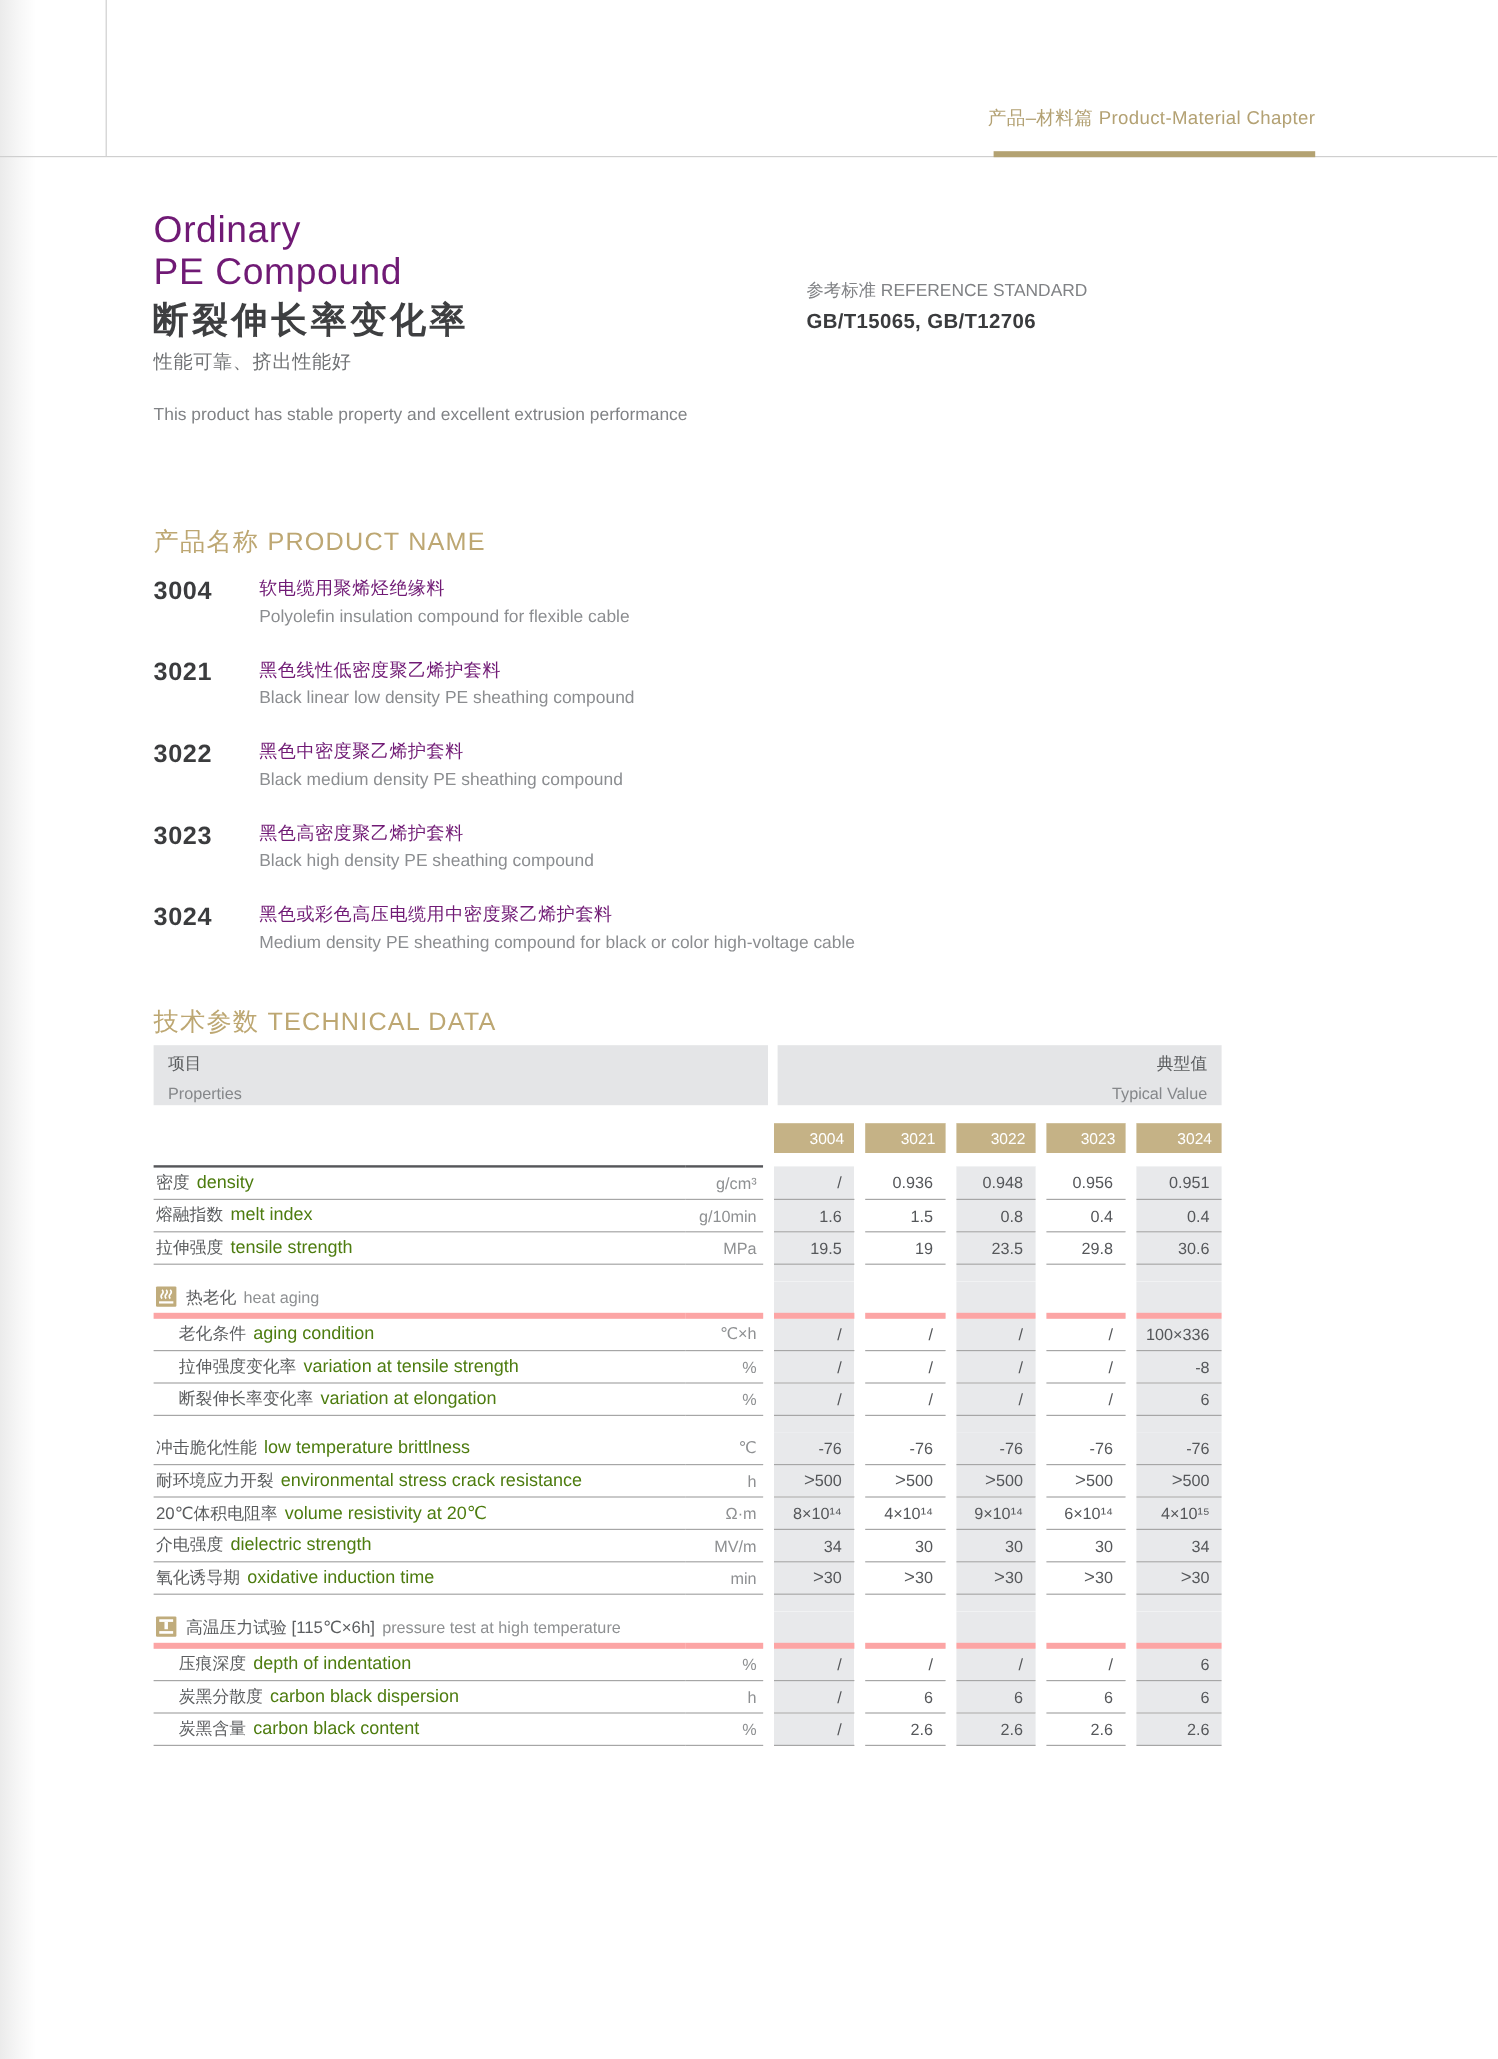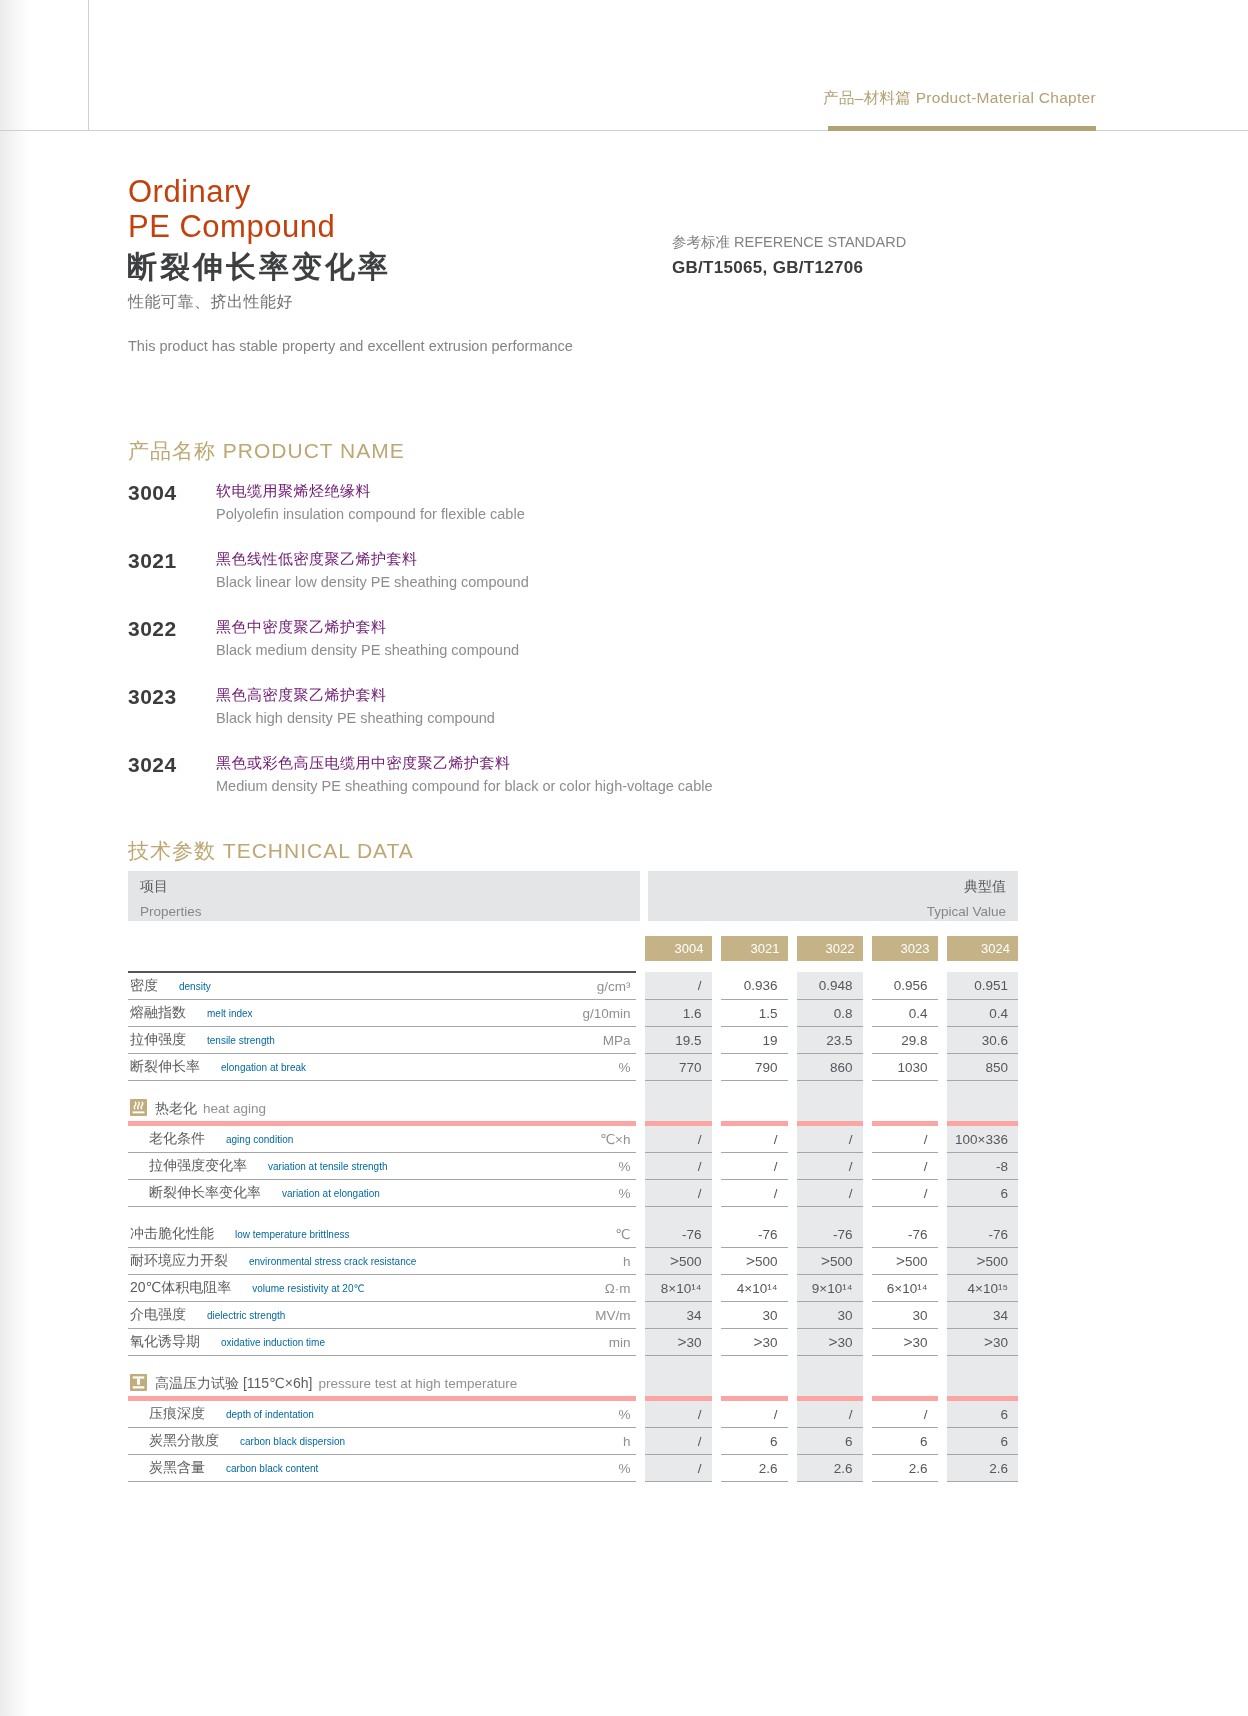--- a/index.html
+++ b/index.html
@@ -7,21 +7,21 @@
   .page{position:relative;width:1248px;height:1716px;background:#fff;overflow:hidden;}
   .edge-shadow{position:absolute;left:0;top:0;width:30px;height:100%;
     background:linear-gradient(to right,#ebebeb 0%,#f7f7f7 55%,#ffffff 100%);}
   .top-vline{position:absolute;left:88px;top:0;width:1px;height:130px;background:#cfcfcf;}
   .top-hairline{position:absolute;left:0;top:130px;width:1248px;height:1px;background:#cfcfcf;}
   .gold-bar{position:absolute;left:828px;top:126px;width:268px;height:5px;background:#b3a272;}
   .chapter{position:absolute;left:640px;top:88px;width:456px;text-align:right;
     font-size:15.5px;letter-spacing:0.3px;color:#b3a173;}
 
   .title-en{position:absolute;left:128px;top:174px;font-size:31px;line-height:35px;
-    color:#c2410c;letter-spacing:0.5px;}
+    color:#701a75;letter-spacing:0.5px;}
   .title-zh{position:absolute;left:127px;top:247px;font-size:30px;font-weight:bold;
     color:#3e3f41;letter-spacing:3px;}
 
   .ref{position:absolute;left:672px;top:233px;}
   .ref-label{font-size:14.5px;color:#808285;}
   .ref-value{margin-top:6px;font-size:17px;font-weight:bold;color:#3a3b3d;letter-spacing:0.3px;}
 
   .intro-zh{position:absolute;left:128px;top:292px;font-size:16px;color:#707274;letter-spacing:0.5px;}
   .intro-en{position:absolute;left:128px;top:338px;font-size:14.5px;color:#818386;}
 
@@ -48,21 +48,21 @@
   tr.goldrow td{height:23px;}
   td.goldcell{background:#c5b286;color:#ffffff;text-align:right;padding-right:8px;
     font-size:13px;border-left:9px solid #ffffff;}
   tr.sp td{height:8px;}
   tr.row td,{height:24px;}
   tr.row td{height:24px;border-bottom:1px solid #a6a6a6;}
   tr.group td{height:24px;border-bottom:5px solid #fca5a5;}
   tr.gap td{height:12px;border-bottom:none;}
   td.lbl{color:#5b5d5f;padding-left:2px;font-size:14px;}
   td.lbl.indent{padding-left:21px;}
-  td.lbl .en{color:#0369a1;font-size:10px;margin-left:21px;}
+  td.lbl .en{color:#4d7c0f;font-size:15px;margin-left:6px;}
   td.unit{text-align:right;color:#8e9092;padding-right:5px;}
   td.val{text-align:right;padding-right:10px;color:#55575a;border-left:9px solid #ffffff;}
   td.gval{border-left:9px solid #ffffff;}
   .stripe{background:#e8e9eb;}
   tr.row.first td.lbl, tr.row.first td.unit{border-top:2px solid #55565a;}
   td.glabel{color:#5b5d5f;font-size:14px;padding-left:2px;}
   td.glabel .en{color:#8e9092;font-size:13.5px;margin-left:6px;}
   .gicon{display:inline-block;width:17px;height:17px;background:#c0ac7c;border-radius:1px;
     margin-right:8px;vertical-align:-3px;text-align:center;}
   .gicon svg{display:block;width:17px;height:17px;}
@@ -192,29 +192,20 @@
           </tr>
           <tr class="row">
             <td class="lbl"><span class="zh">拉伸强度</span><span class="en">tensile strength</span></td>
             <td class="unit">MPa</td>
             <td class="val stripe">19.5</td>
             <td class="val">19</td>
             <td class="val stripe">23.5</td>
             <td class="val">29.8</td>
             <td class="val stripe">30.6</td>
           </tr>
-          <tr class="row">
-            <td class="lbl"><span class="zh">断裂伸长率</span><span class="en">elongation at break</span></td>
-            <td class="unit">%</td>
-            <td class="val stripe">770</td>
-            <td class="val">790</td>
-            <td class="val stripe">860</td>
-            <td class="val">1030</td>
-            <td class="val stripe">850</td>
-          </tr>
           <tr class="gap">
             <td colspan="2"></td>
             <td class="gval stripe"></td>
             <td class="gval"></td>
             <td class="gval stripe"></td>
             <td class="gval"></td>
             <td class="gval stripe"></td>
           </tr>
           <tr class="group">
             <td class="glabel" colspan="2"><span class="gicon"><svg viewBox="0 0 20 20">

